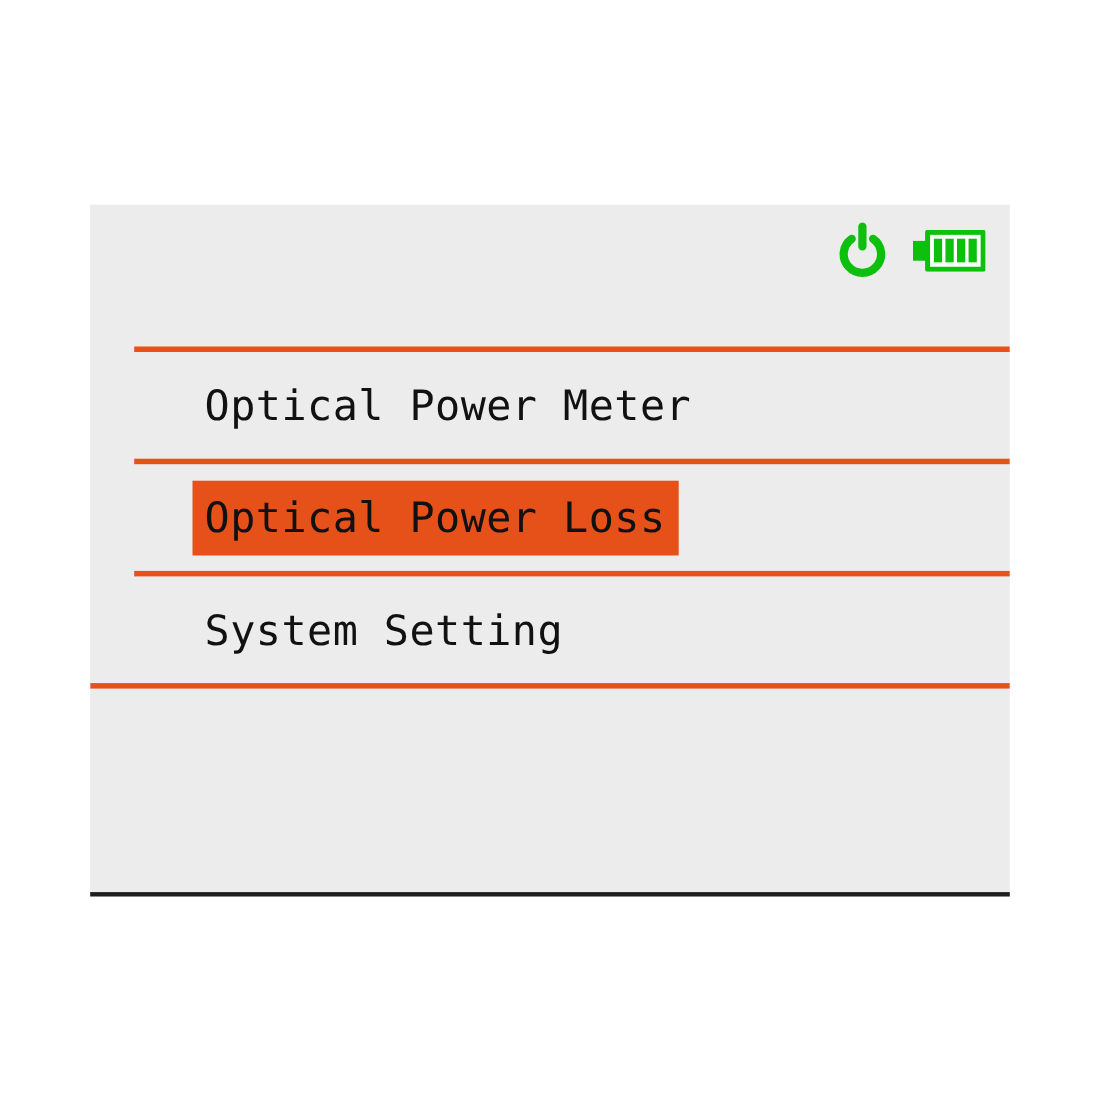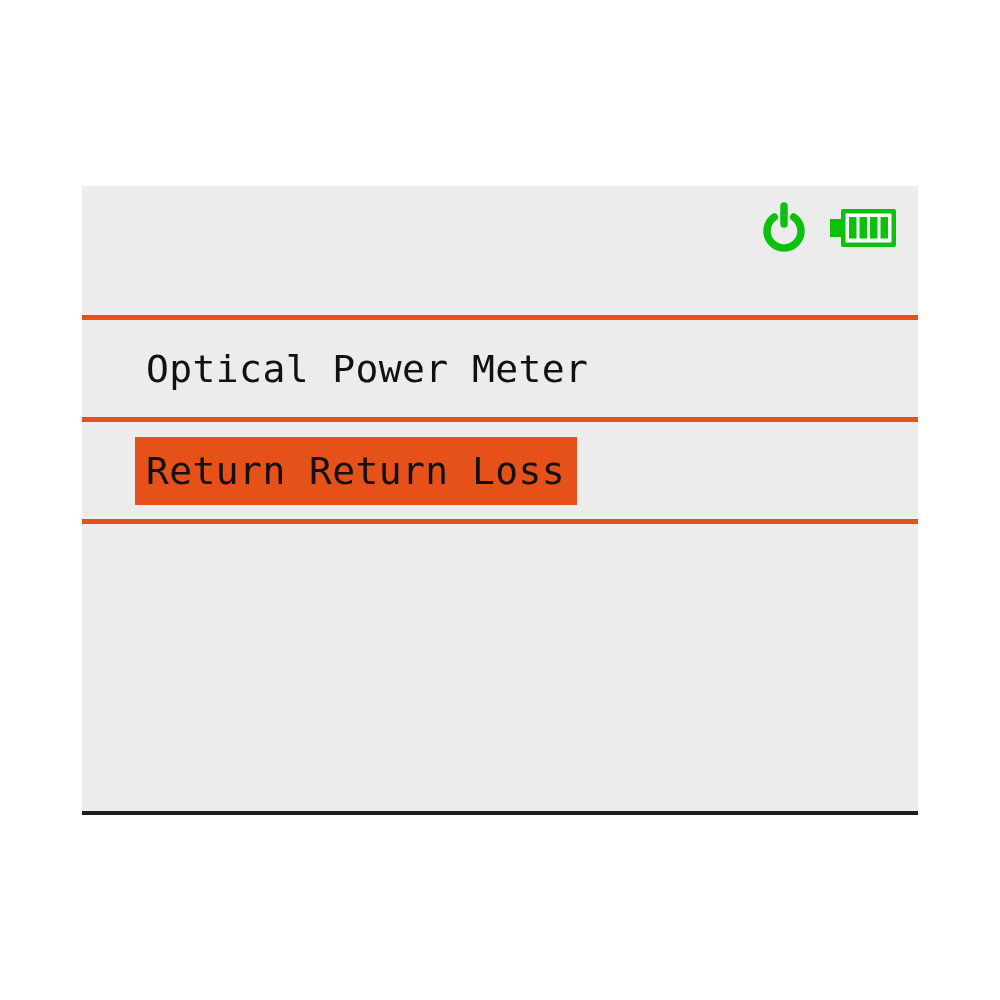--- a/index.html
+++ b/index.html
@@ -33,20 +33,21 @@
   .icon-power { width: 44px; height: 52px; display: block; }
   .icon-battery { width: 66px; height: 38px; display: block; margin-top: 7px; }
   .menu-row {
     height: 97px;
     border-top: 5px solid var(--accent, #E6511A);
     display: flex;
     align-items: center;
     padding-left: 64px;
     box-sizing: content-box;
     cursor: default;
+    margin-left: 40px;
   }
   .menu-row .label {
     font-size: 38px;
     line-height: 44px;
     color: var(--text, #111111);
     letter-spacing: 0.4px;
     white-space: pre;
   }
   .menu-row.selected { padding-left: 53px; }
   .menu-row.selected .label {
@@ -81,18 +82,21 @@
         <rect x="50.5" y="8" width="7.5" height="21.5" fill="#0DC00D"></rect>
       </svg>
     </span>
   </div>
 
   <div>
     <div class="menu-row">
       <span class="label">Optical Power Meter</span>
     </div>
     <div class="menu-row selected">
-      <span class="label">Return Return Loss</span>
+      <span class="label">Optical Power Loss</span>
+    </div>
+    <div class="menu-row">
+      <span class="label">System Setting</span>
     </div>
     <div class="spacer-row"></div>
   </div>
 
 </div>
 
 </body></html>

